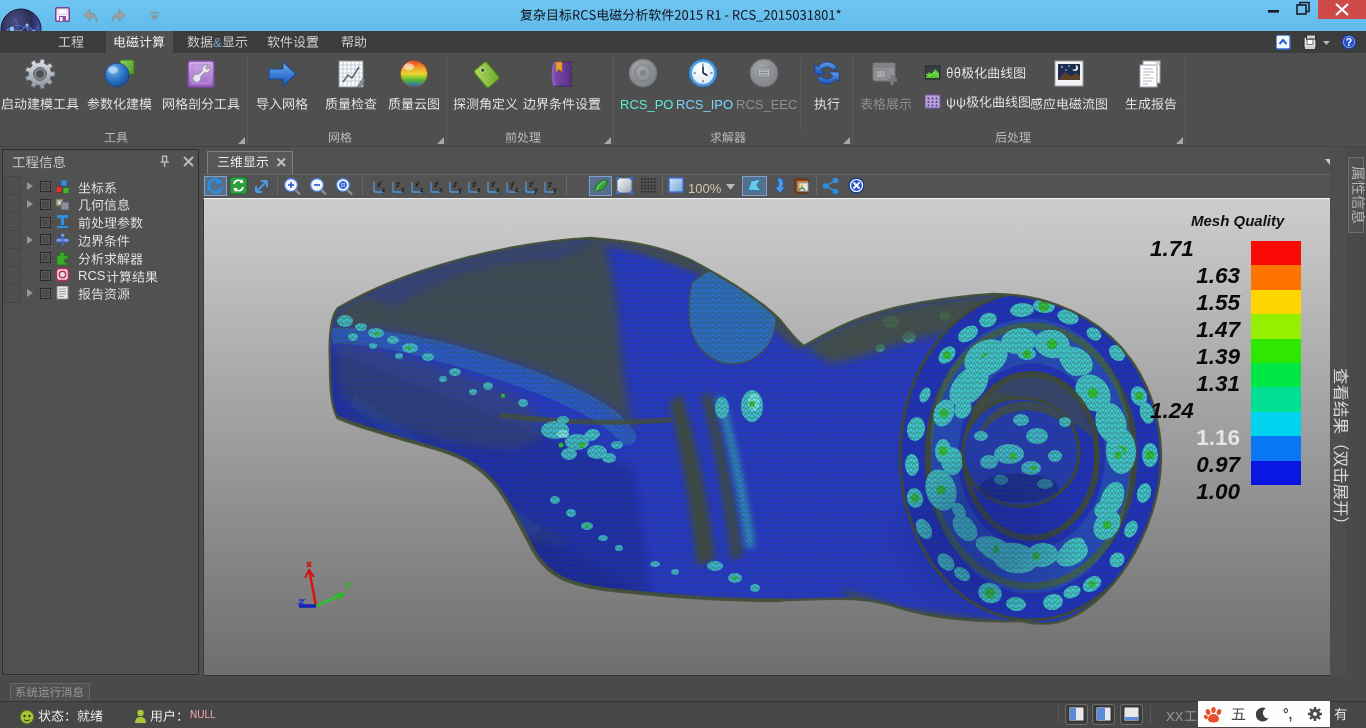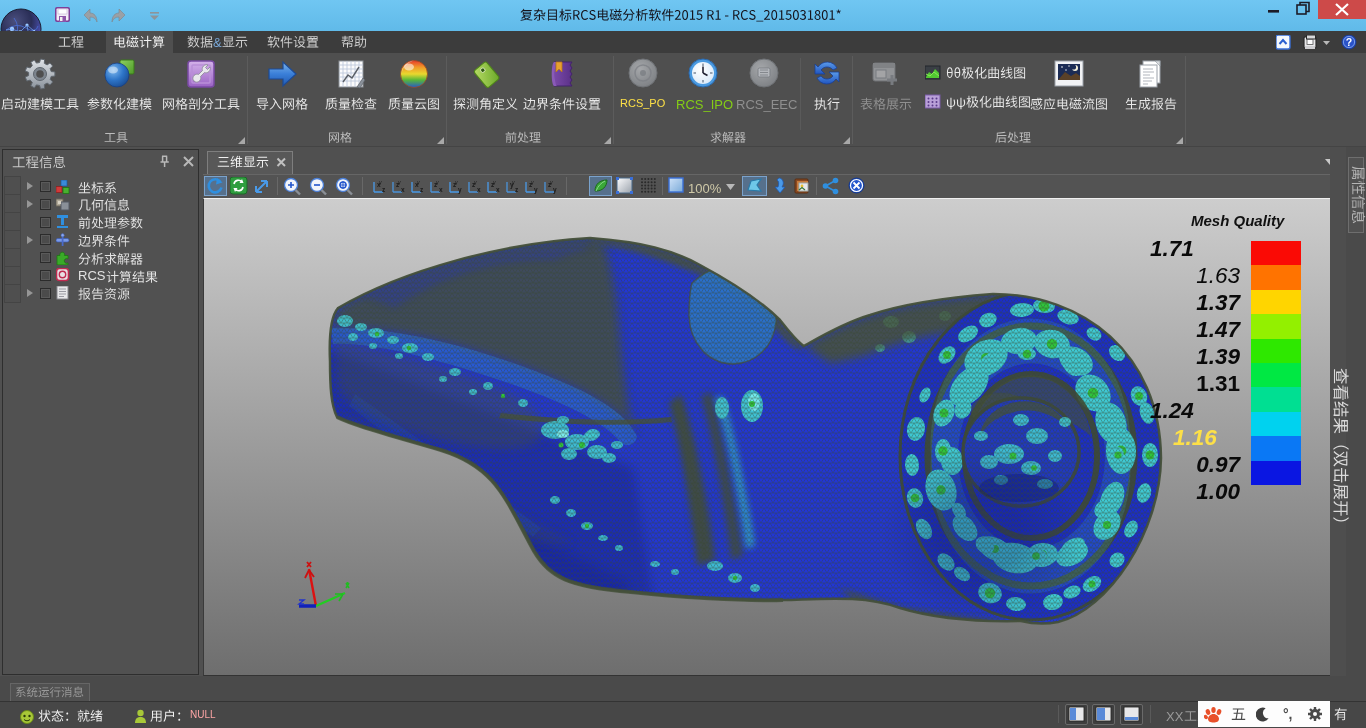--- a/index.html
+++ b/index.html
@@ -308,22 +308,22 @@
     </svg>
     <svg style="position:absolute;left:452px;top:97px;overflow:visible" width="68" height="18">
       <path d="M5.8 1.5V3.8H6.6V2.4H12.2V3.8H13V1.5ZM8 3.2C7.5 4.2 6.5 5.1 5.6 5.7C5.8 5.8 6.1 6.2 6.3 6.4C7.2 5.7 8.3 4.6 8.9 3.5ZM9.8 3.6C10.7 4.4 11.8 5.6 12.2 6.3L13 5.7C12.5 5 11.4 3.9 10.5 3.1ZM8.9 5.7V7.1H5.6V8H8.3C7.6 9.4 6.3 10.6 4.9 11.2C5.1 11.4 5.4 11.7 5.6 12C6.9 11.3 8.1 10 8.9 8.6V12.6H9.8V8.5C10.6 9.9 11.8 11.2 12.9 11.9C13.1 11.7 13.3 11.3 13.6 11.2C12.4 10.5 11.2 9.3 10.4 8H13.2V7.1H9.8V5.7ZM3.2 0.8V3.4H1.6V4.3H3.2V7.1L1.5 7.7L1.8 8.6L3.2 8.1V11.6C3.2 11.8 3.1 11.8 3 11.8C2.8 11.8 2.3 11.8 1.8 11.8C1.9 12 2.1 12.4 2.1 12.7C2.9 12.7 3.4 12.6 3.7 12.5C4 12.3 4.1 12.1 4.1 11.6V7.8L5.4 7.2L5.3 6.3L4.1 6.8V4.3H5.4V3.4H4.1V0.8Z M20.3 10.5C21 11.2 21.7 12.1 22.1 12.6L22.7 12.2C22.4 11.6 21.6 10.8 20.9 10.1ZM18.1 1.5V9.7H18.8V2.3H21.6V9.7H22.4V1.5ZM25.3 0.9V11.6C25.3 11.8 25.2 11.9 25 11.9C24.8 11.9 24.2 11.9 23.5 11.9C23.6 12.1 23.8 12.5 23.8 12.7C24.7 12.7 25.3 12.7 25.6 12.5C25.9 12.4 26.1 12.1 26.1 11.6V0.9ZM23.5 2V9.7H24.3V2ZM19.8 3.2V7.8C19.8 9.4 19.5 11 17.4 12.1C17.5 12.2 17.8 12.6 17.8 12.7C20.2 11.5 20.6 9.6 20.6 7.8V3.2ZM15.1 1.6C15.8 2 16.7 2.6 17.2 3.1L17.8 2.3C17.3 1.9 16.3 1.3 15.6 0.9ZM14.5 5.1C15.2 5.5 16.2 6.1 16.6 6.5L17.2 5.7C16.7 5.3 15.8 4.8 15.1 4.4ZM14.8 12.1 15.6 12.6C16.2 11.4 16.8 9.8 17.3 8.4L16.5 7.9C16 9.4 15.3 11.1 14.8 12.1Z M30.5 4.7H33.3V6.3H30.5ZM30.5 3.8H30.4C30.8 3.4 31.2 2.9 31.5 2.5H35.2C34.9 2.9 34.5 3.4 34.1 3.8ZM37.4 4.7V6.3H34.3V4.7ZM31.4 0.7C30.7 2.1 29.5 3.6 27.7 4.8C28 5 28.3 5.3 28.5 5.5C28.8 5.3 29.2 5 29.5 4.7V7C29.5 8.7 29.3 10.7 27.9 12.1C28.1 12.3 28.4 12.6 28.6 12.8C29.5 12 30 10.9 30.2 9.7H33.3V12.5H34.3V9.7H37.4V11.5C37.4 11.7 37.3 11.7 37.1 11.7C36.9 11.8 36.1 11.8 35.3 11.7C35.4 12 35.6 12.4 35.6 12.7C36.7 12.7 37.4 12.7 37.8 12.5C38.2 12.4 38.4 12.1 38.4 11.5V3.8H35.3C35.7 3.3 36.2 2.6 36.6 2.1L35.9 1.6L35.7 1.6H32.1L32.5 0.9ZM30.5 7.2H33.3V8.9H30.4C30.4 8.3 30.5 7.7 30.5 7.2ZM37.4 7.2V8.9H34.3V7.2Z M42.9 6.8C42.6 9.1 41.9 11 40.5 12.1C40.7 12.3 41.1 12.6 41.3 12.8C42.1 12 42.8 11 43.2 9.8C44.4 12.1 46.4 12.5 49.1 12.5H52.1C52.2 12.2 52.3 11.8 52.5 11.5C51.8 11.6 49.6 11.6 49.1 11.6C48.4 11.6 47.6 11.5 47 11.4V8.8H50.9V7.9H47V5.7H50.3V4.8H42.7V5.7H46V11.1C44.9 10.7 44.1 10 43.6 8.6C43.7 8.1 43.8 7.5 43.9 6.9ZM45.5 1C45.8 1.4 46 1.8 46.1 2.2H41.1V5.1H42V3.2H50.9V5.1H51.9V2.2H47.3C47.1 1.8 46.8 1.2 46.5 0.7Z M58.4 1.1C58.8 2 59.4 3.4 59.7 4.2L60.5 3.8C60.3 3 59.7 1.7 59.2 0.7ZM63.3 1.7C62.5 4.2 61.3 6.4 59.5 8.2C57.9 6.6 56.6 4.5 55.8 2.3L54.9 2.6C55.8 5 57.1 7.2 58.8 8.9C57.4 10.2 55.6 11.2 53.5 11.9C53.6 12.1 53.9 12.5 54 12.7C56.2 11.9 58 10.9 59.5 9.6C61 11 62.8 12.1 64.8 12.7C65 12.5 65.3 12.1 65.5 11.9C63.5 11.2 61.7 10.2 60.3 8.9C62.1 7 63.4 4.7 64.3 2Z" fill="#e8e8e8"></path>
     </svg>
     <svg style="position:absolute;left:522px;top:97px;overflow:visible" width="81" height="18">
       <path d="M2.1 1.5C2.8 2.2 3.7 3.1 4.1 3.7L4.9 3.1C4.4 2.5 3.5 1.6 2.8 1ZM8.2 1C8.2 1.7 8.2 2.4 8.1 3.1H5.4V4H8.1C7.8 6.5 7.2 8.6 5.1 9.9C5.3 10 5.6 10.4 5.8 10.6C8.1 9.1 8.8 6.8 9.1 4H12C11.8 7.7 11.6 9.1 11.3 9.5C11.2 9.6 11 9.6 10.8 9.6C10.5 9.6 9.7 9.6 9 9.6C9.2 9.9 9.3 10.3 9.3 10.6C10 10.6 10.8 10.6 11.2 10.6C11.6 10.5 11.9 10.4 12.2 10.1C12.6 9.6 12.8 8 13 3.6C13 3.4 13 3.1 13 3.1H9.1C9.2 2.4 9.2 1.7 9.2 1ZM4.2 5.2H1.5V6.1H3.2V10.2C2.7 10.4 2 11 1.3 11.8L2 12.8C2.7 11.9 3.3 11 3.7 11C4 11 4.4 11.5 5 11.9C5.9 12.5 7 12.6 8.7 12.6C10 12.6 12.4 12.5 13.3 12.5C13.4 12.2 13.5 11.6 13.7 11.4C12.3 11.5 10.4 11.6 8.7 11.6C7.2 11.6 6.1 11.5 5.2 11C4.8 10.7 4.5 10.4 4.2 10.3Z M18 8.2V8.9C18 9.9 17.8 11.2 15.5 12C15.7 12.2 16.1 12.6 16.2 12.8C18.7 11.8 19 10.2 19 9V8.2ZM17 4.2H20V5.6H17ZM21 4.2H24V5.6H21ZM17 2H20V3.4H17ZM21 2H24V3.4H21ZM22.2 8.2V12.7H23.2V8.2C24 8.8 24.9 9.2 25.8 9.5C26 9.3 26.3 8.9 26.5 8.7C25 8.3 23.4 7.4 22.4 6.4H25V1.2H16V6.4H18.6C17.6 7.4 16.1 8.3 14.6 8.7C14.8 9 15.1 9.3 15.2 9.6C17 9 18.8 7.8 19.8 6.4H21.3C21.8 7.1 22.4 7.7 23.1 8.2Z M30.9 9.3C30.3 10.1 29.1 11.1 28.2 11.6C28.5 11.7 28.7 12.1 28.9 12.3C29.8 11.7 31 10.6 31.7 9.7ZM35.2 9.8C36.1 10.6 37.1 11.6 37.6 12.3L38.4 11.8C37.9 11.1 36.8 10 35.9 9.3ZM35.7 2.8C35.1 3.5 34.4 4.1 33.5 4.6C32.7 4.1 32 3.5 31.5 2.9L31.5 2.8ZM31.9 0.8C31.2 1.9 29.9 3.3 28 4.2C28.2 4.4 28.5 4.7 28.7 4.9C29.5 4.5 30.2 4 30.8 3.5C31.3 4.1 31.9 4.6 32.6 5.1C31 5.8 29.2 6.3 27.5 6.5C27.6 6.7 27.8 7.1 27.9 7.4C29.8 7.1 31.8 6.5 33.5 5.6C35.1 6.4 36.9 7 38.9 7.3C39.1 7 39.3 6.6 39.5 6.4C37.7 6.2 35.9 5.7 34.5 5.1C35.6 4.3 36.5 3.4 37.2 2.3L36.5 1.9L36.3 2H32.3C32.5 1.6 32.8 1.3 33 1ZM33 6.6V8H28.9V8.8H33V11.7C33 11.8 32.9 11.8 32.8 11.8C32.7 11.9 32.1 11.9 31.6 11.8C31.8 12.1 31.9 12.4 31.9 12.7C32.7 12.7 33.2 12.7 33.5 12.5C33.9 12.4 34 12.2 34 11.7V8.8H38.1V8H34V6.6Z M44.1 7.3V8.2H47.9V12.7H48.8V8.2H52.4V7.3H48.8V4.4H51.8V3.4H48.8V0.9H47.9V3.4H46.1C46.3 2.9 46.4 2.2 46.6 1.6L45.6 1.4C45.3 3.1 44.8 4.8 44 5.9C44.3 6 44.7 6.2 44.8 6.4C45.2 5.8 45.5 5.1 45.8 4.4H47.9V7.3ZM43.5 0.8C42.8 2.8 41.6 4.7 40.4 6C40.6 6.2 40.9 6.7 41 7C41.4 6.5 41.8 6 42.2 5.5V12.7H43.1V3.9C43.6 3 44 2.1 44.4 1.1Z M54.6 1.6C55.3 2.2 56.1 3.1 56.5 3.7L57.2 3C56.8 2.4 55.9 1.6 55.2 1ZM53.6 4.9V5.8H55.4V10.5C55.4 11.1 55 11.5 54.7 11.6C54.9 11.8 55.2 12.2 55.3 12.5C55.5 12.2 55.8 12 58.1 10.2C58 10 57.9 9.7 57.8 9.4L56.3 10.5V4.9ZM59.4 1.2V2.7C59.4 3.7 59.1 4.7 57.4 5.5C57.6 5.7 57.9 6 58 6.2C59.9 5.3 60.3 3.9 60.3 2.7V2.2H62.6V4.3C62.6 5.2 62.8 5.6 63.7 5.6C63.8 5.6 64.5 5.6 64.7 5.6C64.9 5.6 65.2 5.6 65.4 5.5C65.3 5.3 65.3 4.9 65.3 4.7C65.1 4.7 64.8 4.8 64.7 4.8C64.5 4.8 63.9 4.8 63.8 4.8C63.6 4.8 63.5 4.6 63.5 4.3V1.2ZM63.5 7.4C63 8.5 62.3 9.3 61.4 10C60.6 9.3 59.9 8.4 59.4 7.4ZM58 6.5V7.4H58.7L58.5 7.5C59 8.7 59.7 9.7 60.7 10.6C59.7 11.2 58.6 11.6 57.4 11.9C57.6 12.1 57.8 12.5 57.9 12.7C59.2 12.4 60.4 11.9 61.4 11.2C62.4 11.9 63.6 12.5 64.9 12.8C65 12.5 65.3 12.1 65.5 11.9C64.3 11.6 63.2 11.2 62.2 10.6C63.3 9.6 64.2 8.4 64.7 6.7L64.1 6.5L63.9 6.5Z M74.5 2H76.7V3.1H74.5ZM71.4 2H73.6V3.1H71.4ZM68.5 2H70.5V3.1H68.5ZM68.5 6.1V11.6H66.7V12.4H78.3V11.6H76.5V6.1H72.4L72.6 5.4H78V4.6H72.8L72.9 3.9H77.6V1.3H67.5V3.9H71.9L71.8 4.6H66.9V5.4H71.7L71.5 6.1ZM69.4 11.6V10.8H75.5V11.6ZM69.4 8.1H75.5V8.9H69.4ZM69.4 7.5V6.8H75.5V7.5ZM69.4 9.5H75.5V10.2H69.4Z" fill="#e8e8e8"></path>
     </svg>
     <svg style="position:absolute;left:813px;top:97px;overflow:visible" width="29" height="18">
       <path d="M3.3 0.8V3.5H1.6V4.4H3.3V7.2L1.4 7.7L1.7 8.7L3.3 8.2V11.6C3.3 11.7 3.2 11.8 3 11.8C2.9 11.8 2.4 11.8 1.8 11.8C1.9 12.1 2.1 12.5 2.1 12.7C2.9 12.7 3.4 12.7 3.8 12.5C4.1 12.4 4.2 12.1 4.2 11.6V7.9L5.7 7.4L5.6 6.4L4.2 6.9V4.4H5.5V3.5H4.2V0.8ZM7.8 0.8C7.9 1.8 7.9 2.7 7.9 3.6H5.8V4.5H7.8C7.8 5.3 7.7 6.2 7.6 6.9L6.4 6.2L5.9 6.9C6.4 7.2 6.9 7.5 7.5 7.8C7 9.7 6.2 11 4.6 12C4.8 12.2 5.1 12.6 5.3 12.8C6.9 11.7 7.8 10.3 8.3 8.4C9 8.8 9.6 9.2 10 9.6L10.6 8.8C10.1 8.4 9.3 7.9 8.5 7.4C8.6 6.5 8.7 5.6 8.8 4.5H10.8C10.7 9.6 10.6 12.7 12.3 12.7C13.1 12.7 13.4 12.2 13.5 10.5C13.3 10.4 12.9 10.2 12.7 10.1C12.7 11.4 12.6 11.8 12.3 11.8C11.6 11.8 11.6 9 11.8 3.6H8.8C8.8 2.7 8.8 1.8 8.8 0.8Z M19.7 1.6V2.5H26.1V1.6ZM17.5 0.8C16.8 1.7 15.5 2.9 14.5 3.6C14.6 3.8 14.9 4.2 15 4.4C16.2 3.6 17.5 2.3 18.4 1.2ZM19.1 5.1V6.1H23.5V11.5C23.5 11.7 23.4 11.8 23.1 11.8C22.9 11.8 22 11.8 21.1 11.7C21.2 12 21.4 12.4 21.4 12.7C22.7 12.7 23.4 12.7 23.9 12.6C24.3 12.4 24.5 12.1 24.5 11.5V6.1H26.4V5.1ZM18 3.6C17.1 5 15.7 6.6 14.3 7.5C14.5 7.7 14.9 8.1 15 8.3C15.5 7.9 16 7.5 16.5 7V12.8H17.5V5.9C18 5.3 18.5 4.6 18.9 3.9Z" fill="#e8e8e8"></path>
     </svg>
-    <div class="abs" style="left:620px;top:97px;width:46px;height:14px;color:#fde047;font-size:11px;text-align:left">RCS_PO</div>
-    <div class="abs" style="left:676px;top:97px;width:54px;height:14px;color:#84cc16;font-size:13px;text-align:right">RCS_IPO</div>
+    <div class="abs" style="left:620px;top:97px;width:46px;height:14px;color:#5eead4;font-size:13px;text-align:left">RCS_PO</div>
+    <div class="abs" style="left:676px;top:97px;width:54px;height:14px;color:#7dd3fc;font-size:13px;text-align:right">RCS_IPO</div>
     <div class="abs" style="left:736px;top:97px;width:56px;height:14px;color:#8f8f8f;font-size:13px;text-align:center">RCS_EEC</div>
     <svg style="position:absolute;left:859px;top:97px;overflow:visible" width="55" height="18">
       <path d="M4.3 12.7C4.6 12.5 5.1 12.4 8.7 11.2C8.6 11 8.6 10.6 8.5 10.3L5.4 11.3V8.4C6.1 7.9 6.8 7.3 7.4 6.7C8.4 9.4 10.2 11.4 12.9 12.3C13.1 12 13.3 11.7 13.6 11.5C12.3 11.1 11.2 10.4 10.3 9.6C11.1 9.1 12 8.4 12.8 7.8L12 7.2C11.4 7.8 10.5 8.5 9.7 9C9.2 8.3 8.7 7.6 8.4 6.7H13.1V5.9H8V4.7H12.2V3.9H8V2.8H12.7V1.9H8V0.8H7V1.9H2.4V2.8H7V3.9H3V4.7H7V5.9H1.8V6.7H6.2C4.9 7.8 3.1 8.8 1.5 9.3C1.7 9.5 2 9.9 2.1 10.1C2.8 9.9 3.6 9.5 4.4 9.1V11C4.4 11.5 4.1 11.7 3.8 11.8C4 12.1 4.2 12.5 4.3 12.7Z M21.5 3H24.3C23.9 3.8 23.4 4.6 22.8 5.3C22.2 4.6 21.7 3.9 21.3 3.3ZM16.6 0.8V3.6H14.7V4.5H16.5C16.1 6.3 15.2 8.3 14.4 9.4C14.5 9.6 14.8 10 14.9 10.3C15.5 9.4 16.1 8 16.6 6.5V12.7H17.5V6.2C18 6.7 18.4 7.4 18.6 7.8L19.2 7.1C19 6.7 17.9 5.4 17.5 5.1V4.5H19L18.7 4.7C18.9 4.9 19.3 5.2 19.5 5.4C19.9 5 20.4 4.6 20.8 4C21.1 4.6 21.6 5.3 22.1 5.9C21 6.8 19.7 7.5 18.4 7.9C18.6 8.1 18.9 8.5 19 8.7C19.3 8.6 19.7 8.5 20 8.3V12.8H20.9V12.2H24.5V12.7H25.5V8.2L26.1 8.4C26.2 8.2 26.5 7.8 26.7 7.6C25.4 7.2 24.3 6.6 23.4 5.9C24.3 4.9 25.1 3.8 25.6 2.4L24.9 2.1L24.8 2.2H22C22.2 1.8 22.3 1.4 22.5 1L21.6 0.8C21.1 2.1 20.2 3.4 19.2 4.3V3.6H17.5V0.8ZM20.9 11.3V8.8H24.5V11.3ZM20.6 8C21.4 7.6 22.1 7.1 22.8 6.5C23.4 7 24.2 7.6 25 8Z M31.1 12.8V12.7C31.3 12.6 31.7 12.5 35 11.7C35 11.5 35 11.1 35 10.9L32.2 11.5V8.8H34C34.9 10.8 36.6 12.2 38.9 12.8C39 12.5 39.3 12.1 39.5 11.9C38.4 11.7 37.4 11.3 36.6 10.7C37.3 10.3 38 9.9 38.7 9.4L37.9 8.9C37.4 9.3 36.6 9.8 36 10.2C35.6 9.8 35.2 9.3 34.9 8.8H39.4V8H36.6V6.6H38.8V5.8H36.6V4.6H35.7V5.8H33.1V4.6H32.2V5.8H30.2V6.6H32.2V8H29.9V8.8H31.3V10.9C31.3 11.5 30.9 11.8 30.7 11.9C30.8 12.1 31 12.5 31.1 12.8ZM33.1 6.6H35.7V8H33.1ZM29.8 2.2H37.6V3.6H29.8ZM28.8 1.4V5.2C28.8 7.3 28.7 10.2 27.4 12.2C27.6 12.4 28.1 12.6 28.3 12.8C29.6 10.6 29.8 7.4 29.8 5.2V4.4H38.6V1.4Z M43 7.1C42.5 8.6 41.5 10 40.5 11C40.7 11.1 41.1 11.4 41.4 11.6C42.4 10.6 43.4 9 44 7.4ZM48.9 7.5C49.8 8.8 50.8 10.5 51.2 11.6L52.1 11.1C51.8 10 50.7 8.4 49.8 7.2ZM41.9 1.7V2.7H51.1V1.7ZM40.8 4.9V5.9H46V11.5C46 11.7 45.9 11.7 45.7 11.7C45.4 11.7 44.6 11.7 43.7 11.7C43.8 12 44 12.4 44 12.7C45.2 12.7 46 12.7 46.4 12.6C46.9 12.4 47 12.1 47 11.5V5.9H52.2V4.9Z" fill="#909090"></path>
     </svg>
     <svg style="position:absolute;left:945px;top:66px;overflow:visible" width="83" height="18">
       <path d="M4.8 11.9C6.6 11.9 7.7 10.2 7.7 6.5C7.7 3 6.6 1.2 4.8 1.2C3 1.2 1.9 3 1.9 6.5C1.9 10.2 3 11.9 4.8 11.9ZM4.8 10.9C3.8 10.9 3.1 9.9 3 6.9H6.6C6.5 9.9 5.8 10.9 4.8 10.9ZM3 6C3.1 3.3 3.8 2.2 4.8 2.2C5.8 2.2 6.5 3.3 6.6 6Z M12.4 11.9C14.2 11.9 15.3 10.2 15.3 6.5C15.3 3 14.2 1.2 12.4 1.2C10.6 1.2 9.5 3 9.5 6.5C9.5 10.2 10.6 11.9 12.4 11.9ZM12.4 10.9C11.4 10.9 10.7 9.9 10.6 6.9H14.1C14.1 9.9 13.4 10.9 12.4 10.9ZM10.6 6C10.7 3.3 11.4 2.2 12.4 2.2C13.3 2.2 14.1 3.3 14.1 6Z M18.7 0.8V3.3H17V4.2H18.6C18.2 6 17.4 8 16.6 9.1C16.7 9.4 17 9.8 17.1 10.1C17.7 9.2 18.3 7.8 18.7 6.4V12.7H19.6V5.8C20 6.4 20.4 7.2 20.6 7.6L21.2 6.9C20.9 6.6 19.9 5 19.6 4.6V4.2H21V3.3H19.6V0.8ZM21.2 1.6V2.5H22.7C22.5 6.9 22 10.2 20 12.2C20.2 12.3 20.6 12.6 20.8 12.8C22.1 11.3 22.8 9.5 23.2 7.2C23.6 8.3 24.2 9.3 24.9 10.2C24.2 11 23.4 11.6 22.5 12C22.7 12.2 23 12.5 23.1 12.8C24 12.3 24.8 11.7 25.5 10.9C26.3 11.7 27.1 12.3 28.1 12.7C28.2 12.5 28.5 12.1 28.7 11.9C27.8 11.5 26.9 10.9 26.2 10.2C27.1 8.9 27.8 7.4 28.2 5.4L27.6 5.1L27.5 5.2H26C26.3 4.1 26.6 2.7 26.9 1.6ZM23.6 2.5H25.8C25.5 3.7 25.1 5.1 24.8 6H27.1C26.8 7.4 26.2 8.5 25.5 9.5C24.6 8.3 23.9 6.8 23.4 5.2C23.5 4.4 23.6 3.5 23.6 2.5Z M40.4 2.7C39.5 4.1 38.3 5.3 36.9 6.4V1H35.9V7.2C35 7.8 34.2 8.3 33.3 8.7C33.6 8.9 33.9 9.2 34.1 9.5C34.7 9.1 35.3 8.8 35.9 8.4V10.6C35.9 12.1 36.3 12.5 37.6 12.5C37.8 12.5 39.6 12.5 39.9 12.5C41.2 12.5 41.5 11.6 41.7 9.2C41.4 9.1 40.9 8.9 40.7 8.7C40.6 11 40.5 11.5 39.8 11.5C39.4 11.5 38 11.5 37.7 11.5C37 11.5 36.9 11.4 36.9 10.7V7.7C38.6 6.5 40.2 5 41.4 3.3ZM33.2 0.8C32.4 2.8 31.1 4.7 29.7 6C29.9 6.2 30.2 6.7 30.4 6.9C30.9 6.4 31.4 5.8 31.8 5.2V12.7H32.9V3.7C33.4 2.8 33.8 2 34.2 1.1Z M49.7 0.9V3.4H47.5V0.9H46.6V3.4H43.4V12.7H44.4V11.9H53V12.7H53.9V3.4H50.7V0.9ZM44.4 11V8.1H46.6V11ZM53 11H50.7V8.1H53ZM47.5 11V8.1H49.7V11ZM44.4 7.2V4.3H46.6V7.2ZM53 7.2H50.7V4.3H53ZM47.5 7.2V4.3H49.7V7.2Z M55.9 11 56.1 11.9C57.3 11.6 58.8 11.1 60.3 10.7L60.2 9.8C58.6 10.3 56.9 10.7 55.9 11ZM64.3 1.6C65 1.9 65.8 2.4 66.2 2.7L66.8 2.1C66.4 1.8 65.5 1.3 64.9 1ZM56.1 6.2C56.3 6.1 56.6 6 58.2 5.8C57.6 6.7 57.1 7.3 56.8 7.6C56.4 8.1 56.1 8.4 55.9 8.4C56 8.7 56.1 9.1 56.2 9.3C56.4 9.2 56.9 9 60.1 8.4C60.1 8.2 60.1 7.8 60.1 7.6L57.6 8C58.6 6.9 59.5 5.4 60.4 4L59.6 3.5C59.3 4 59 4.5 58.7 5L57.1 5.1C57.9 4 58.6 2.6 59.2 1.2L58.3 0.8C57.7 2.4 56.8 4 56.5 4.5C56.2 4.9 56 5.2 55.8 5.3C55.9 5.5 56 6 56.1 6.2ZM66.7 7.2C66.2 8 65.5 8.7 64.6 9.4C64.4 8.7 64.2 7.9 64.1 6.9L67.4 6.3L67.3 5.4L64 6.1C63.9 5.5 63.9 4.9 63.8 4.3L67.1 3.8L66.9 3L63.8 3.5C63.7 2.6 63.7 1.7 63.7 0.8H62.8C62.8 1.7 62.8 2.7 62.8 3.6L60.8 3.9L60.9 4.8L62.9 4.5C62.9 5.1 63 5.7 63.1 6.2L60.5 6.7L60.7 7.6L63.2 7.1C63.3 8.2 63.5 9.2 63.8 10C62.7 10.7 61.4 11.3 60.1 11.7C60.3 11.9 60.6 12.3 60.7 12.5C61.9 12.1 63.1 11.5 64.1 10.8C64.7 12 65.4 12.7 66.3 12.7C67.2 12.7 67.5 12.3 67.7 10.8C67.5 10.7 67.1 10.5 66.9 10.3C66.9 11.5 66.8 11.8 66.4 11.8C65.8 11.8 65.3 11.2 64.9 10.3C66 9.5 66.9 8.6 67.5 7.6Z M73 8.1C74.1 8.3 75.4 8.7 76.1 9.1L76.5 8.5C75.8 8.1 74.5 7.7 73.4 7.5ZM71.7 9.7C73.5 9.9 75.8 10.5 77 10.9L77.5 10.2C76.2 9.8 73.9 9.3 72.2 9.1ZM69.2 1.4V12.7H70.2V12.2H79.1V12.7H80.1V1.4ZM70.2 11.3V2.2H79.1V11.3ZM73.5 2.5C72.9 3.6 71.8 4.6 70.7 5.2C70.9 5.4 71.2 5.7 71.3 5.8C71.7 5.6 72.1 5.3 72.5 4.9C72.9 5.3 73.4 5.7 73.9 6.1C72.8 6.6 71.6 7 70.4 7.2C70.6 7.4 70.8 7.8 70.9 8C72.2 7.7 73.5 7.2 74.8 6.6C75.8 7.1 77.1 7.6 78.3 7.9C78.4 7.6 78.7 7.3 78.9 7.1C77.7 6.9 76.6 6.6 75.6 6.1C76.5 5.4 77.3 4.7 77.9 3.8L77.3 3.5L77.2 3.5H73.8C74 3.3 74.2 3 74.4 2.8ZM73.1 4.4 73.2 4.3H76.5C76.1 4.8 75.4 5.3 74.7 5.7C74.1 5.3 73.5 4.8 73.1 4.4Z" fill="#e8e8e8"></path>
     </svg>
     <svg style="position:absolute;left:945px;top:95px;overflow:visible" width="87" height="18">
       <path d="M5.4 14.3H6.5V11.9C8.8 11.8 10.2 10.4 10.2 7.8C10.2 6.6 10 5.7 9.6 4.5L8.4 4.7C8.9 6 9 6.8 9 7.9C9 9.9 8.1 10.9 6.5 10.9V2.7H5.4V10.9C3.8 10.9 3.1 9.9 3.1 8.5C3.1 8.1 3.1 7.1 3.1 6.3C3.1 5.7 3.1 5.1 3 4.6H1.9C2 5.4 2 6 2 6.6V8.5C2 10.5 3 11.8 5.4 11.9Z M15.4 14.3H16.5V11.9C18.8 11.8 20.2 10.4 20.2 7.8C20.2 6.6 20 5.7 19.6 4.5L18.4 4.7C18.8 6 19 6.8 19 7.9C19 9.9 18.1 10.9 16.5 10.9V2.7H15.4V10.9C13.8 10.9 13.1 9.9 13.1 8.5C13.1 8.1 13.1 7.1 13.1 6.3C13.1 5.7 13.1 5.1 13 4.6H11.9C12 5.4 12 6 12 6.6V8.5C12 10.5 13 11.8 15.4 11.9Z M23.5 0.8V3.3H21.8V4.2H23.5C23 6 22.2 8 21.4 9.1C21.6 9.4 21.8 9.8 21.9 10.1C22.5 9.2 23.1 7.8 23.5 6.4V12.7H24.4V5.8C24.8 6.4 25.2 7.2 25.4 7.6L26 6.9C25.8 6.6 24.7 5 24.4 4.6V4.2H25.9V3.3H24.4V0.8ZM26 1.6V2.5H27.5C27.4 6.9 26.8 10.2 24.8 12.2C25 12.3 25.5 12.6 25.6 12.8C26.9 11.3 27.6 9.5 28 7.2C28.5 8.3 29 9.3 29.7 10.2C29 11 28.2 11.6 27.3 12C27.5 12.2 27.8 12.5 28 12.8C28.8 12.3 29.7 11.7 30.4 10.9C31.1 11.7 31.9 12.3 32.9 12.7C33.1 12.5 33.3 12.1 33.6 11.9C32.6 11.5 31.7 10.9 31 10.2C31.9 8.9 32.7 7.4 33.1 5.4L32.5 5.1L32.3 5.2H30.8C31.1 4.1 31.5 2.7 31.8 1.6ZM28.4 2.5H30.6C30.3 3.7 29.9 5.1 29.6 6H32C31.6 7.4 31.1 8.5 30.4 9.5C29.4 8.3 28.7 6.8 28.2 5.2C28.3 4.4 28.4 3.5 28.4 2.5Z M45.3 2.7C44.4 4.1 43.1 5.3 41.7 6.4V1H40.7V7.2C39.9 7.8 39 8.3 38.2 8.7C38.4 8.9 38.7 9.2 38.9 9.5C39.5 9.1 40.1 8.8 40.7 8.4V10.6C40.7 12.1 41.1 12.5 42.4 12.5C42.7 12.5 44.4 12.5 44.7 12.5C46.1 12.5 46.4 11.6 46.5 9.2C46.2 9.1 45.8 8.9 45.5 8.7C45.4 11 45.3 11.5 44.7 11.5C44.3 11.5 42.8 11.5 42.5 11.5C41.9 11.5 41.7 11.4 41.7 10.7V7.7C43.4 6.5 45 5 46.2 3.3ZM38.1 0.8C37.3 2.8 35.9 4.7 34.5 6C34.7 6.2 35.1 6.7 35.2 6.9C35.7 6.4 36.2 5.8 36.7 5.2V12.7H37.7V3.7C38.2 2.8 38.7 2 39 1.1Z M54.5 0.9V3.4H52.4V0.9H51.4V3.4H48.3V12.7H49.2V11.9H57.8V12.7H58.8V3.4H55.5V0.9ZM49.2 11V8.1H51.4V11ZM57.8 11H55.5V8.1H57.8ZM52.4 11V8.1H54.5V11ZM49.2 7.2V4.3H51.4V7.2ZM57.8 7.2H55.5V4.3H57.8ZM52.4 7.2V4.3H54.5V7.2Z M60.7 11 60.9 11.9C62.1 11.6 63.7 11.1 65.2 10.7L65 9.8C63.4 10.3 61.8 10.7 60.7 11ZM69.1 1.6C69.8 1.9 70.6 2.4 71 2.7L71.6 2.1C71.2 1.8 70.4 1.3 69.7 1ZM60.9 6.2C61.1 6.1 61.4 6 63 5.8C62.4 6.7 61.9 7.3 61.7 7.6C61.3 8.1 61 8.4 60.7 8.4C60.8 8.7 61 9.1 61 9.3C61.3 9.2 61.7 9 65 8.4C65 8.2 65 7.8 65 7.6L62.4 8C63.4 6.9 64.4 5.4 65.2 4L64.4 3.5C64.1 4 63.9 4.5 63.6 5L61.9 5.1C62.7 4 63.5 2.6 64 1.2L63.1 0.8C62.6 2.4 61.6 4 61.3 4.5C61.1 4.9 60.8 5.2 60.6 5.3C60.7 5.5 60.9 6 60.9 6.2ZM71.5 7.2C71 8 70.3 8.7 69.5 9.4C69.2 8.7 69.1 7.9 68.9 6.9L72.3 6.3L72.1 5.4L68.8 6.1C68.8 5.5 68.7 4.9 68.7 4.3L71.9 3.8L71.7 3L68.6 3.5C68.6 2.6 68.5 1.7 68.5 0.8H67.6C67.6 1.7 67.6 2.7 67.7 3.6L65.6 3.9L65.8 4.8L67.7 4.5C67.8 5.1 67.8 5.7 67.9 6.2L65.4 6.7L65.5 7.6L68 7.1C68.2 8.2 68.4 9.2 68.7 10C67.5 10.7 66.3 11.3 64.9 11.7C65.2 11.9 65.4 12.3 65.6 12.5C66.8 12.1 67.9 11.5 69 10.8C69.5 12 70.2 12.7 71.1 12.7C72 12.7 72.3 12.3 72.5 10.8C72.3 10.7 72 10.5 71.8 10.3C71.7 11.5 71.6 11.8 71.2 11.8C70.7 11.8 70.2 11.2 69.8 10.3C70.8 9.5 71.7 8.6 72.3 7.6Z M77.9 8.1C78.9 8.3 80.2 8.7 81 9.1L81.4 8.5C80.6 8.1 79.3 7.7 78.3 7.5ZM76.6 9.7C78.4 9.9 80.6 10.5 81.9 10.9L82.3 10.2C81 9.8 78.8 9.3 77 9.1ZM74.1 1.4V12.7H75V12.2H83.9V12.7H84.9V1.4ZM75 11.3V2.2H83.9V11.3ZM78.4 2.5C77.7 3.6 76.6 4.6 75.5 5.2C75.7 5.4 76 5.7 76.2 5.8C76.6 5.6 77 5.3 77.4 4.9C77.8 5.3 78.2 5.7 78.8 6.1C77.7 6.6 76.4 7 75.3 7.2C75.4 7.4 75.6 7.8 75.7 8C77 7.7 78.4 7.2 79.6 6.6C80.7 7.1 81.9 7.6 83.1 7.9C83.3 7.6 83.5 7.3 83.7 7.1C82.5 6.9 81.4 6.6 80.4 6.1C81.4 5.4 82.2 4.7 82.7 3.8L82.2 3.5L82 3.5H78.7C78.9 3.3 79 3 79.2 2.8ZM77.9 4.4 78 4.3H81.4C80.9 4.8 80.3 5.3 79.6 5.7C78.9 5.3 78.3 4.8 77.9 4.4Z" fill="#e8e8e8"></path>
     </svg>
@@ -860,27 +860,27 @@
     <div class="abs" style="left:1251px;top:265.4px;width:50px;height:24.4px;background:#ff7300"></div>
     <div class="abs" style="left:1251px;top:289.8px;width:50px;height:24.4px;background:#ffd500"></div>
     <div class="abs" style="left:1251px;top:314.2px;width:50px;height:24.4px;background:#93f000"></div>
     <div class="abs" style="left:1251px;top:338.6px;width:50px;height:24.4px;background:#2ee800"></div>
     <div class="abs" style="left:1251px;top:363.0px;width:50px;height:24.4px;background:#00e843"></div>
     <div class="abs" style="left:1251px;top:387.4px;width:50px;height:24.4px;background:#00df92"></div>
     <div class="abs" style="left:1251px;top:411.8px;width:50px;height:24.4px;background:#00d2ef"></div>
     <div class="abs" style="left:1251px;top:436.2px;width:50px;height:24.4px;background:#0a78f5"></div>
     <div class="abs" style="left:1251px;top:460.6px;width:50px;height:24.4px;background:#0a16e2"></div>
     <div class="abs" style="left:1150px;top:236px;width:90px;text-align:left;color:#0a0a0a;font-size:22.5px;font-weight:bold;font-style:italic;font-family:'Liberation Sans'">1.71</div>
-    <div class="abs" style="left:1150px;top:263px;width:90px;text-align:right;color:#0a0a0a;font-size:22.5px;font-weight:normal;font-style:italic;font-family:'Liberation Sans'">1.63</div>
-    <div class="abs" style="left:1150px;top:290px;width:90px;text-align:right;color:#0a0a0a;font-size:22.5px;font-weight:bold;font-style:italic;font-family:'Liberation Sans'">1.37</div>
+    <div class="abs" style="left:1150px;top:263px;width:90px;text-align:right;color:#0a0a0a;font-size:22.5px;font-weight:bold;font-style:italic;font-family:'Liberation Sans'">1.63</div>
+    <div class="abs" style="left:1150px;top:290px;width:90px;text-align:right;color:#0a0a0a;font-size:22.5px;font-weight:bold;font-style:italic;font-family:'Liberation Sans'">1.55</div>
     <div class="abs" style="left:1150px;top:317px;width:90px;text-align:right;color:#0a0a0a;font-size:22.5px;font-weight:bold;font-style:italic;font-family:'Liberation Sans'">1.47</div>
     <div class="abs" style="left:1150px;top:344px;width:90px;text-align:right;color:#0a0a0a;font-size:22.5px;font-weight:bold;font-style:italic;font-family:'Liberation Sans'">1.39</div>
-    <div class="abs" style="left:1150px;top:371px;width:90px;text-align:right;color:#0a0a0a;font-size:22.5px;font-weight:bold;font-family:'Liberation Sans'">1.31</div>
+    <div class="abs" style="left:1150px;top:371px;width:90px;text-align:right;color:#0a0a0a;font-size:22.5px;font-weight:bold;font-style:italic;font-family:'Liberation Sans'">1.31</div>
     <div class="abs" style="left:1150px;top:398px;width:90px;text-align:left;color:#0a0a0a;font-size:22.5px;font-weight:bold;font-style:italic;font-family:'Liberation Sans'">1.24</div>
-    <div class="abs" style="left:1150px;top:425px;width:90px;text-align:center;color:#fde047;font-size:22.5px;font-weight:bold;font-style:italic;font-family:'Liberation Sans'">1.16</div>
+    <div class="abs" style="left:1150px;top:425px;width:90px;text-align:right;color:#e5e5e5;font-size:22.5px;font-weight:bold;font-family:'Liberation Sans'">1.16</div>
     <div class="abs" style="left:1150px;top:452px;width:90px;text-align:right;color:#0a0a0a;font-size:22.5px;font-weight:bold;font-style:italic;font-family:'Liberation Sans'">0.97</div>
     <div class="abs" style="left:1150px;top:479px;width:90px;text-align:right;color:#0a0a0a;font-size:22.5px;font-weight:bold;font-style:italic;font-family:'Liberation Sans'">1.00</div>
     <div class="abs" style="left:1330px;top:147px;width:36px;height:529px;background:#4e4e4e"></div>
     <div class="abs" style="left:1346px;top:147px;width:20px;height:529px;background:#4a4a4a"></div>
     <div class="abs" style="left:1348px;top:157px;width:16px;height:76px;background:#515151;border:1px solid #6e6e6e"></div>
     <svg style="position:absolute;left:1347px;top:164px;overflow:visible" width="18" height="62">
       <g transform="translate(2.4650000000000003,2) rotate(90) translate(0,-3.48)">
         <path d="M3.1 -10.7H11.8V-9.4H3.1ZM2 -11.5V-7.3C2 -5 1.9 -1.8 0.5 0.5C0.7 0.6 1.2 0.9 1.4 1.1C2.9 -1.3 3.1 -4.8 3.1 -7.3V-8.5H12.8V-11.5ZM5.2 -5.5H7.8V-4.5H5.2ZM8.8 -5.5H11.4V-4.5H8.8ZM9.7 -1.7 10.1 -1.1 8.8 -1.1V-2.2H12.1V0.2C12.1 0.3 12 0.4 11.8 0.4C11.7 0.4 11.1 0.4 10.5 0.4C10.6 0.6 10.7 0.9 10.8 1.1C11.7 1.1 12.3 1.1 12.6 1C13 0.9 13.1 0.7 13.1 0.2V-3H8.8V-3.8H12.4V-6.2H8.8V-7.1C10.1 -7.2 11.3 -7.3 12.2 -7.5L11.6 -8.2C9.8 -7.8 6.6 -7.6 3.9 -7.6C4 -7.4 4.1 -7.1 4.2 -6.9C5.3 -6.9 6.6 -6.9 7.8 -7V-6.2H4.2V-3.8H7.8V-3H3.7V1.2H4.7V-2.2H7.8V-1L5.2 -0.9L5.3 -0.1C6.7 -0.2 8.6 -0.3 10.6 -0.4L10.9 0.3L11.6 0.1C11.4 -0.5 10.8 -1.3 10.3 -1.9Z M17 -12.2V1.1H18.1V-12.2ZM15.7 -9.4C15.6 -8.3 15.3 -6.7 14.9 -5.7L15.8 -5.4C16.1 -6.5 16.4 -8.1 16.5 -9.3ZM18.2 -9.5C18.6 -8.7 19 -7.7 19.2 -7L20 -7.4C19.8 -8 19.4 -9.1 19 -9.8ZM19.3 -0.4V0.6H28.3V-0.4H24.6V-4H27.6V-5H24.6V-8.1H27.9V-9.1H24.6V-12.1H23.5V-9.1H21.7C21.9 -9.8 22.1 -10.6 22.2 -11.3L21.2 -11.5C20.8 -9.5 20.2 -7.6 19.4 -6.3C19.7 -6.2 20.2 -5.9 20.4 -5.8C20.7 -6.4 21.1 -7.2 21.4 -8.1H23.5V-5H20.4V-4H23.5V-0.4Z M34.5 -7.7V-6.8H41.6V-7.7ZM34.5 -5.6V-4.8H41.6V-5.6ZM33.5 -9.8V-8.9H42.7V-9.8ZM36.8 -11.8C37.2 -11.2 37.7 -10.4 37.9 -9.9L38.8 -10.3C38.6 -10.8 38.2 -11.6 37.8 -12.2ZM34.4 -3.5V1.2H35.3V0.6H40.8V1.1H41.7V-3.5ZM35.3 -0.3V-2.6H40.8V-0.3ZM32.7 -12.1C32 -9.9 30.8 -7.8 29.5 -6.3C29.7 -6.1 30 -5.6 30.1 -5.3C30.6 -5.9 31 -6.5 31.5 -7.2V1.2H32.5V-8.9C32.9 -9.9 33.4 -10.8 33.7 -11.8Z M47.4 -8H54.1V-6.8H47.4ZM47.4 -6H54.1V-4.8H47.4ZM47.4 -10H54.1V-8.8H47.4ZM47.3 -2.9V-0.6C47.3 0.6 47.7 0.9 49.4 0.9C49.8 0.9 52.4 0.9 52.8 0.9C54.2 0.9 54.5 0.5 54.7 -1.4C54.4 -1.5 53.9 -1.6 53.7 -1.8C53.6 -0.3 53.5 -0.1 52.7 -0.1C52.1 -0.1 49.9 -0.1 49.5 -0.1C48.6 -0.1 48.4 -0.2 48.4 -0.6V-2.9ZM54.6 -2.8C55.2 -1.9 55.9 -0.6 56.2 0.2L57.2 -0.3C56.9 -1.1 56.2 -2.3 55.5 -3.2ZM45.6 -3C45.3 -2 44.7 -0.8 44.2 0L45.2 0.5C45.7 -0.4 46.2 -1.6 46.6 -2.6ZM49.6 -3.5C50.3 -2.8 51.2 -1.8 51.5 -1.2L52.4 -1.7C52 -2.3 51.2 -3.3 50.4 -3.9H55.2V-10.8H50.8C51.1 -11.2 51.3 -11.7 51.5 -12.1L50.2 -12.3C50.1 -11.9 49.9 -11.3 49.7 -10.8H46.3V-3.9H50.4Z" fill="#b5b5b5"></path>
       </g>
     </svg>

